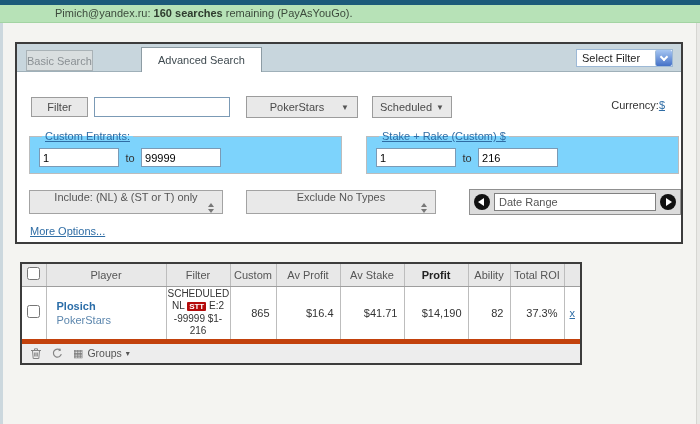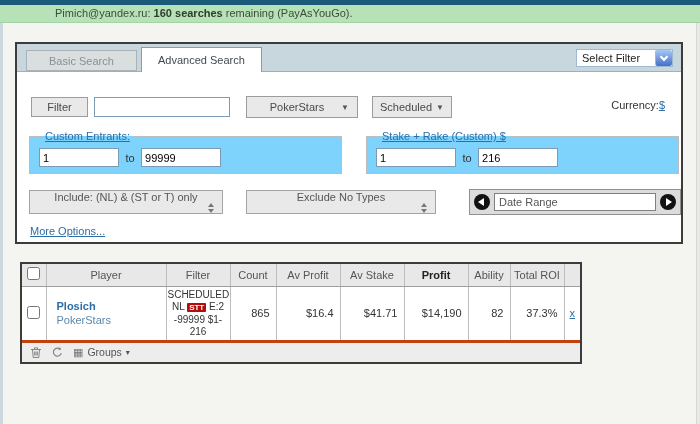--- a/index.html
+++ b/index.html
@@ -29,21 +29,21 @@
     background:#fff; border:2px solid #3c3c3c;
   }
   .tab-strip {
     position:relative; width:100%; height:28px;
     background:#c8d6dd; border-bottom:1px solid #9fb0b9;
   }
   .tab {
     position:absolute; font-size:11px; white-space:nowrap;
   }
   .tab-basic {
-    left:9px; top:6px; height:21px; line-height:20px; padding:0 22px;
+    left:9px; top:6px; height:21px; line-height:20px; padding:0 0;
     background:#d9dedf; border:1px solid #a9b2b6; color:#8a9094;
     cursor:pointer;
   }
   .tab-advanced {
     left:96px; top:3px; bottom:-1px; line-height:24px; padding:0 16px;
     background:#fff; border:1px solid #8d9ca4; border-bottom:none; color:#3f4a50;
     z-index:2; cursor:pointer;margin-left:28px;
   }
   .select-filter {
     position:absolute; right:8px; top:5px; width:97px; height:18px;
@@ -132,21 +132,21 @@
     background:#fff; border:2px solid #3c3c3c;
   }
   table { border-collapse:collapse; table-layout:fixed; width:558px; }
   th, td { border-right:1px solid #bdbdbd; overflow:hidden; }
   th:last-child, td:last-child { border-right:none; }
   thead th {
     background:#e8e8e8; border-bottom:1px solid #9e9e9e;
     font-size:11px; font-weight:normal; color:#555; height:22px; text-align:center;
   }
   thead th.b { font-weight:bold; color:#222; }
-  tbody td { height:55px; border-bottom:3px solid #c2410c; font-size:11px; vertical-align:middle; }
+  tbody td { height:55px; border-bottom:5px solid #c2410c; font-size:11px; vertical-align:middle; }
   .c-check { width:24px; text-align:center; }
   .c-player { width:120px; }
   .c-filter { width:64px; }
   .c-count { width:46px; }
   .c-avp { width:64px; }
   .c-avs { width:64px; }
   .c-profit { width:64px; }
   .c-ability { width:42px; }
   .c-roi { width:54px; }
   .c-x { width:16px; text-align:center; }
@@ -253,21 +253,21 @@
   <a class="more-options link">More Options...</a>
 </div>
 
 <div class="results-box">
   <table>
     <thead>
       <tr>
         <th class="c-check"><input type="checkbox" style=""></th>
         <th class="c-player">Player</th>
         <th class="c-filter">Filter</th>
-        <th class="c-count">Count</th>
+        <th class="c-count">Custom</th>
         <th class="c-avp">Av Profit</th>
         <th class="c-avs">Av Stake</th>
         <th class="c-profit b">Profit</th>
         <th class="c-ability">Ability</th>
         <th class="c-roi">Total ROI</th>
         <th class="c-x"></th>
       </tr>
     </thead>
     <tbody>
       <tr>

